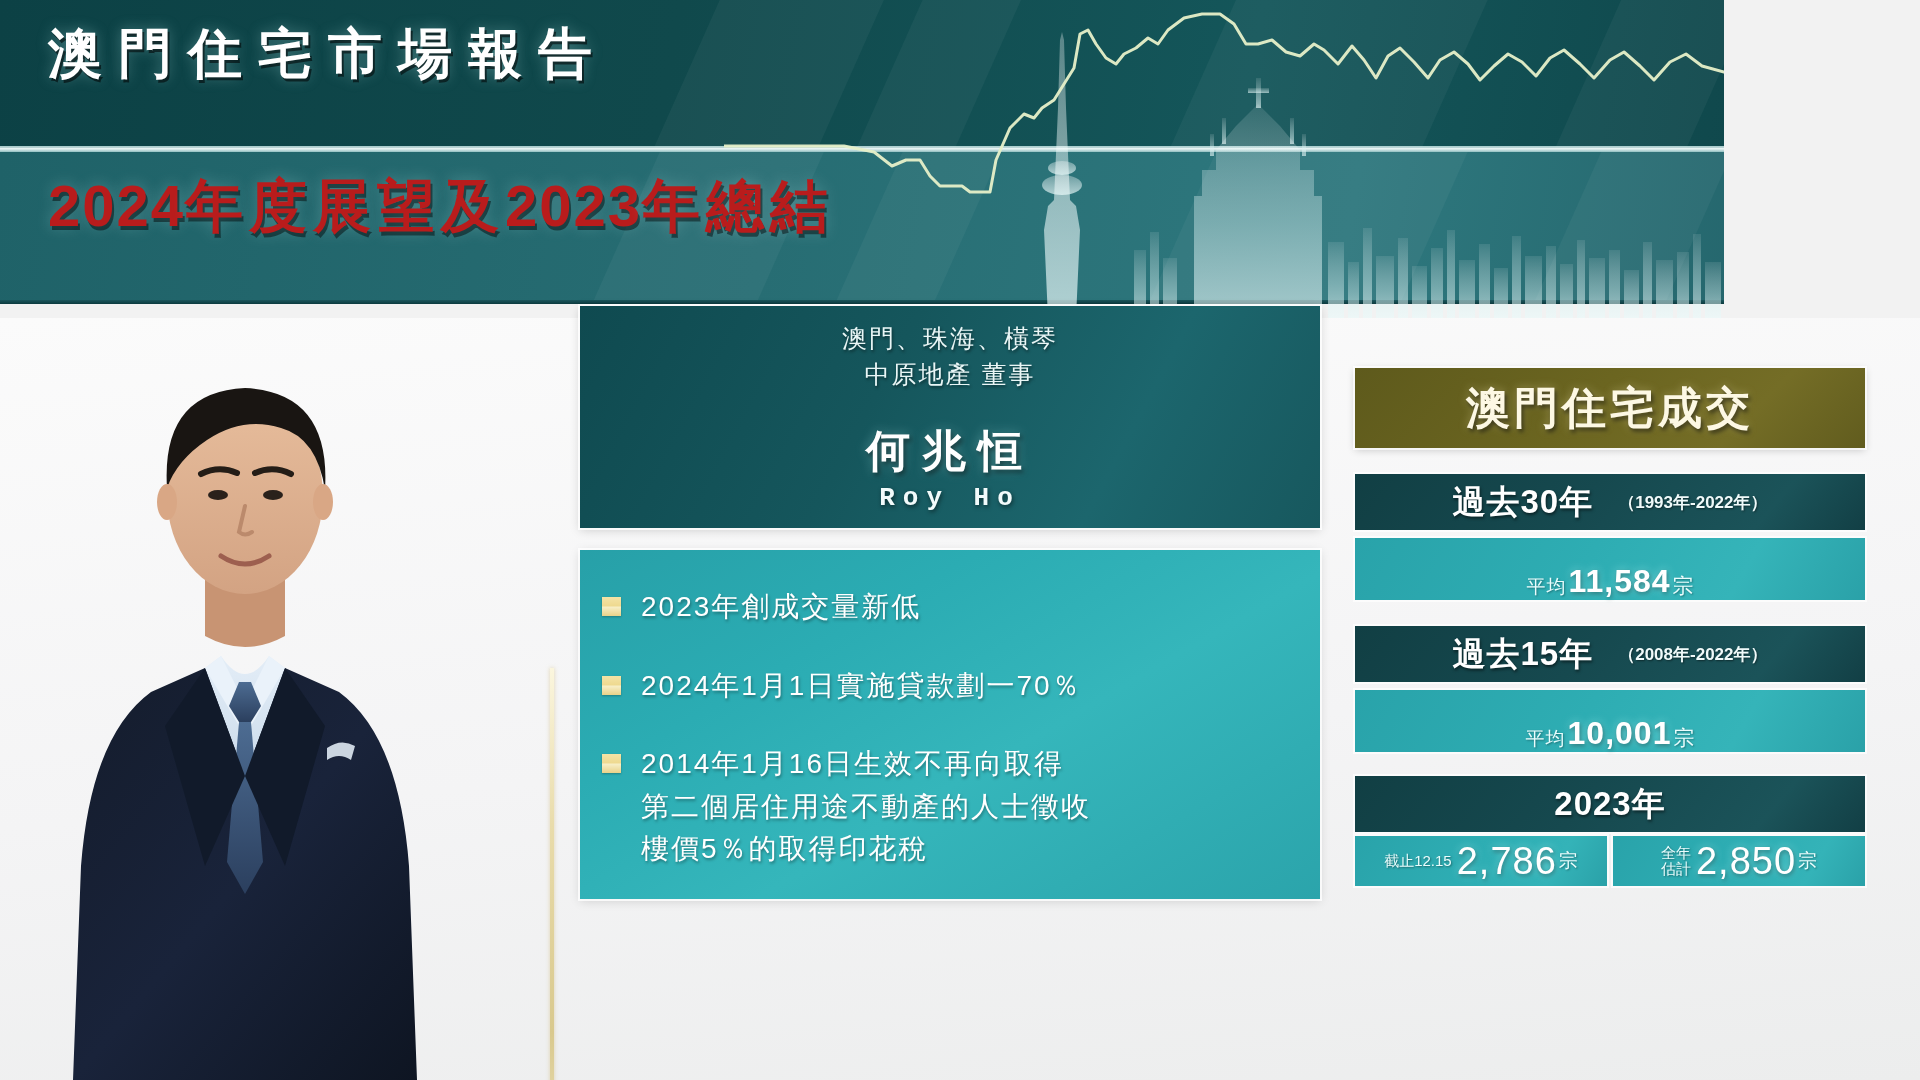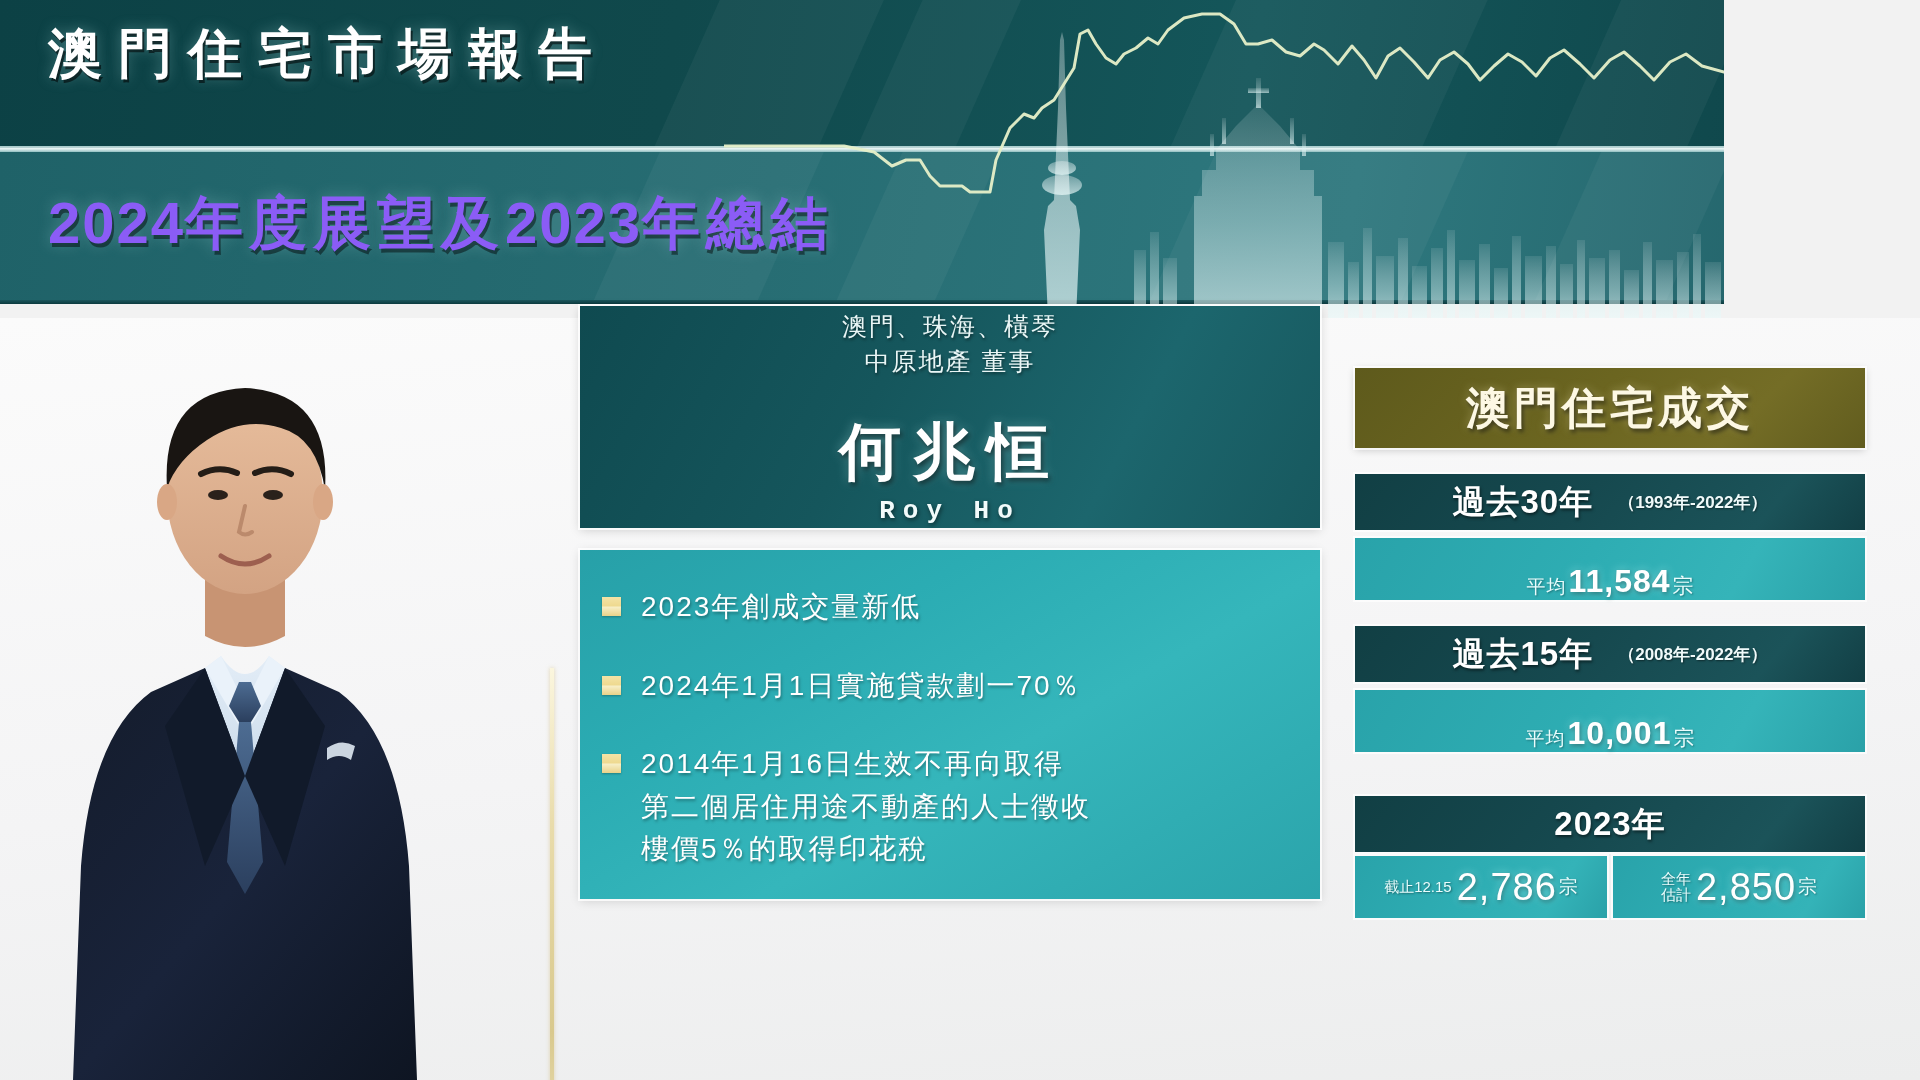--- a/index.html
+++ b/index.html
@@ -49,24 +49,23 @@
   .title-main {
     position:absolute; left:48px; top:18px;
     font-size:54px; font-weight:700; letter-spacing:16px;
     color:#ffffff;
     text-shadow:2px 3px 0 rgba(0,0,0,.55), 0 0 14px rgba(180,235,235,.35);
     white-space:nowrap;
   }
   .title-sub {
     position:absolute; left:48px; top:168px;
     font-size:58px; font-weight:700; letter-spacing:6px;
-    color:#8b5cf6;
+    color:#b91c1c;
     text-shadow:2px 4px 0 rgba(0,0,0,.45), 0 0 16px rgba(190,240,240,.30);
     white-space:nowrap;
-    margin-top:17px;
   }
   .title-sub .yr { letter-spacing:2px; }
 
   
   .stage {
     position:absolute; left:0; top:318px; width:1920px; height:762px;
     background:linear-gradient(175deg,#fbfbfb 0%,#f4f4f5 55%,#eceded 100%);
   }
 
   
@@ -90,21 +89,21 @@
     box-shadow:0 0 0 2px rgba(255,255,255,.85), 0 2px 10px rgba(0,0,0,.18);
     display:flex; flex-direction:column; align-items:center; justify-content:center;
   }
   .name-card .org-line {
     font-size:25px; color:#e9f6f6; letter-spacing:2px; line-height:1.42;
     text-shadow:1px 2px 3px rgba(0,0,0,.45);
   }
   .name-card .person-cn {
     margin-top:30px;
     font-family:"Liberation Serif","DejaVu Serif",serif;
-    font-size:62px; font-weight:700; color:#ffffff; letter-spacing:12px;
+    font-size:44px; font-weight:700; color:#ffffff; letter-spacing:12px;
     text-shadow:2px 3px 5px rgba(0,0,0,.5), 0 0 12px rgba(170,230,230,.4);
   }
   .name-card .person-en {
     margin-top:2px;
     font-family:Liberation Mono, monospace;
     font-size:26px; font-weight:700; color:#f2fbfb; letter-spacing:8px;
     text-shadow:1px 2px 4px rgba(0,0,0,.5);
   }
 
   .bullet-card {
@@ -169,41 +168,41 @@
   .stat-body .sb-value {
     font-size:32px; font-weight:700; color:#ffffff; letter-spacing:1px;
     text-shadow:1px 2px 4px rgba(0,0,0,.35), 0 0 10px rgba(190,255,255,.5);
   }
   .stat-body .sb-unit {
     font-size:21px; color:#eafdfd; margin-left:2px;
     text-shadow:1px 1px 2px rgba(0,0,0,.35);
   }
 
   
-  .split-row { display:flex; gap:6px; margin-top:4px; height:62px; }
+  .split-row { display:flex; gap:6px; margin-top:4px; height:50px; }
   .split-cell {
     flex:1;
     background:linear-gradient(120deg,#29a3aa 0%,#2eadb3 45%,#34b3b8 78%,#2aa1a8 100%);
     box-shadow:0 0 0 2px rgba(255,255,255,.7);
     display:flex; align-items:center; justify-content:center; padding:0 8px;
   }
   .split-cell .sc-label {
     font-size:15px; line-height:1.08; color:#eafdfd; text-align:center;
     margin-right:5px; letter-spacing:0px;
     text-shadow:1px 1px 2px rgba(0,0,0,.4);
   }
   .split-cell .sc-value {
     font-size:38px; color:#ffffff; letter-spacing:1px;
     text-shadow:1px 2px 4px rgba(0,0,0,.35), 0 0 9px rgba(190,255,255,.5);
   }
   .split-cell .sc-unit {
     font-size:19px; color:#eafdfd; margin-left:2px;
     text-shadow:1px 1px 2px rgba(0,0,0,.35);
   }
-  .y2023-head { margin-top:44px; }
+  .y2023-head { margin-top:24px; }
 </style>
 </head>
 <body>
 
 <div class="header">
 
   <div class="band-top">
     <div class="sheen">
       <span style="left:660px"></span>
         <span style="left:860px;width:90px"></span>

